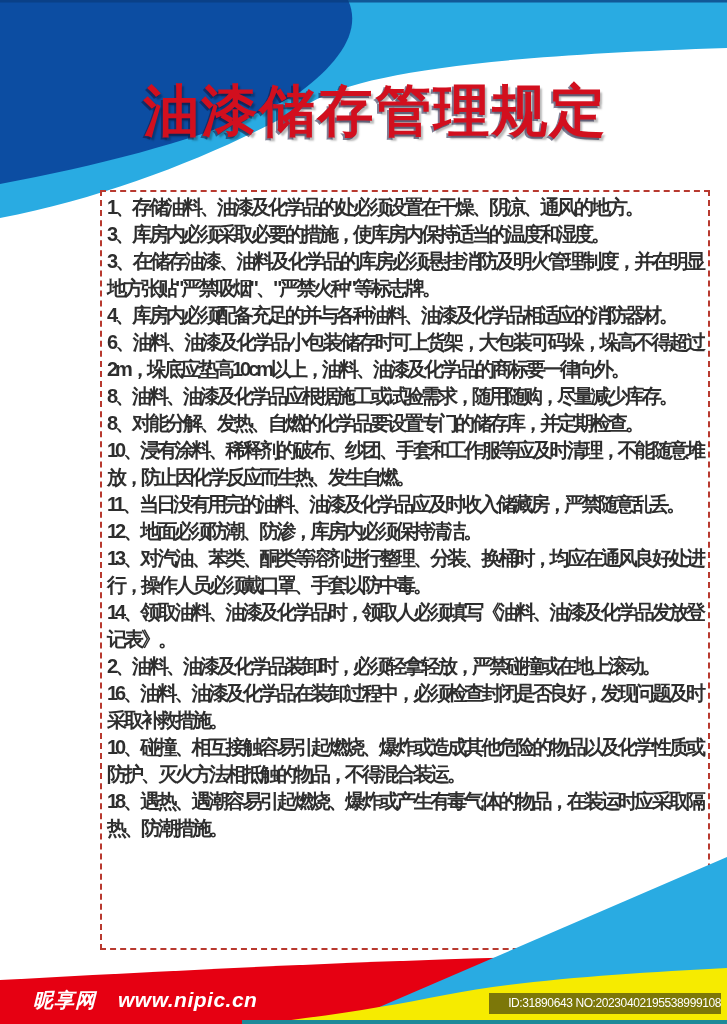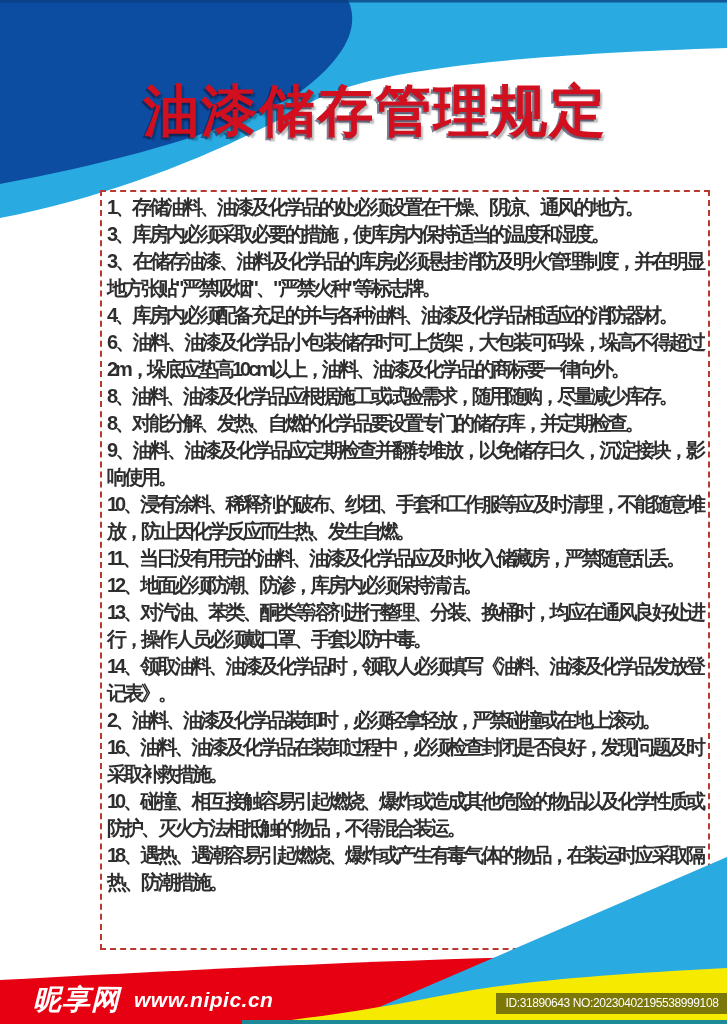--- a/index.html
+++ b/index.html
@@ -35,30 +35,29 @@
     text-align:justify;
   }
   
   .footer-art{position:absolute;left:0;top:849px;width:727px;height:175px;pointer-events:none;}
   
   .watermark{
     position:absolute;left:33px;top:982px;height:36px;
     display:flex;align-items:center;
     color:#ffffff;font-style:italic;
   }
-  .watermark .site-name{font-size:28px;font-weight:900;letter-spacing:1px;}
-  .watermark .site-url{font-size:21px;font-weight:bold;margin-left:14px;letter-spacing:0.5px;}
+  .watermark .site-name{font-size:20px;font-weight:900;letter-spacing:1px;}
+  .watermark .site-url{font-size:21px;font-weight:bold;margin-left:22px;letter-spacing:0.5px;}
   
   .id-badge{
     position:absolute;left:489px;top:993px;width:232px;height:21px;
     background:rgba(90,86,12,0.78);
     color:#ffffff;font-size:12px;letter-spacing:-0.4px;
-    line-height:21px;text-align:center;
+    line-height:21px;text-align:right;
     white-space:nowrap;
-    margin-left:7px;
   }
 </style>
 </head>
 <body>
 
 <svg class="header-art" viewBox="0 0 727 260" preserveAspectRatio="none" aria-hidden="true">
 
   <path d="M0,218 C120,195 230,148 310,103 C360,72 500,55 727,48 L727,0 L0,0 Z" fill="#29ABE2"></path>
 
   <path d="M0,0 L348,0 C362,30 340,62 300,92 C240,128 120,162 0,184 Z" fill="#0C4DA2"></path>
@@ -70,21 +69,20 @@
 
 <div class="rules-box">
   <div id="rules-list">
       <div class="rule-item">1、存储油料、油漆及化学品的处必须设置在干燥、阴凉、通风的地方。</div>
       <div class="rule-item">3、库房内必须采取必要的措施，使库房内保持适当的温度和湿度。</div>
       <div class="rule-item">3、在储存油漆、油料及化学品的库房必须悬挂消防及明火管理制度，并在明显地方张贴"严禁吸烟"、"严禁火种"等标志牌。</div>
       <div class="rule-item">4、库房内必须配备充足的并与各种油料、油漆及化学品相适应的消防器材。</div>
       <div class="rule-item">6、油料、油漆及化学品小包装储存时可上货架，大包装可码垛，垛高不得超过2m，垛底应垫高10cm以上，油料、油漆及化学品的商标要一律向外。</div>
       <div class="rule-item">8、油料、油漆及化学品应根据施工或试验需求，随用随购，尽量减少库存。</div>
       <div class="rule-item">8、对能分解、发热、自燃的化学品要设置专门的储存库，并定期检查。</div>
-      <div class="rule-item">9、油料、油漆及化学品应定期检查并翻转堆放，以免储存日久，沉淀接块，影响使用。</div>
       <div class="rule-item">10、浸有涂料、稀释剂的破布、纱团、手套和工作服等应及时清理，不能随意堆放，防止因化学反应而生热、发生自燃。</div>
       <div class="rule-item">11、当日没有用完的油料、油漆及化学品应及时收入储藏房，严禁随意乱丢。</div>
       <div class="rule-item">12、地面必须防潮、防渗，库房内必须保持清洁。</div>
       <div class="rule-item">13、对汽油、苯类、酮类等溶剂进行整理、分装、换桶时，均应在通风良好处进行，操作人员必须戴口罩、手套以防中毒。</div>
       <div class="rule-item">14、领取油料、油漆及化学品时，领取人必须填写《油料、油漆及化学品发放登记表》。</div>
       <div class="rule-item">2、油料、油漆及化学品装卸时，必须轻拿轻放，严禁碰撞或在地上滚动。</div>
       <div class="rule-item">16、油料、油漆及化学品在装卸过程中，必须检查封闭是否良好，发现问题及时采取补救措施。</div>
       <div class="rule-item">10、碰撞、相互接触容易引起燃烧、爆炸或造成其他危险的物品以及化学性质或防护、灭火方法相抵触的物品，不得混合装运。</div>
       <div class="rule-item">18、遇热、遇潮容易引起燃烧、爆炸或产生有毒气体的物品，在装运时应采取隔热、防潮措施。</div>
     </div>

